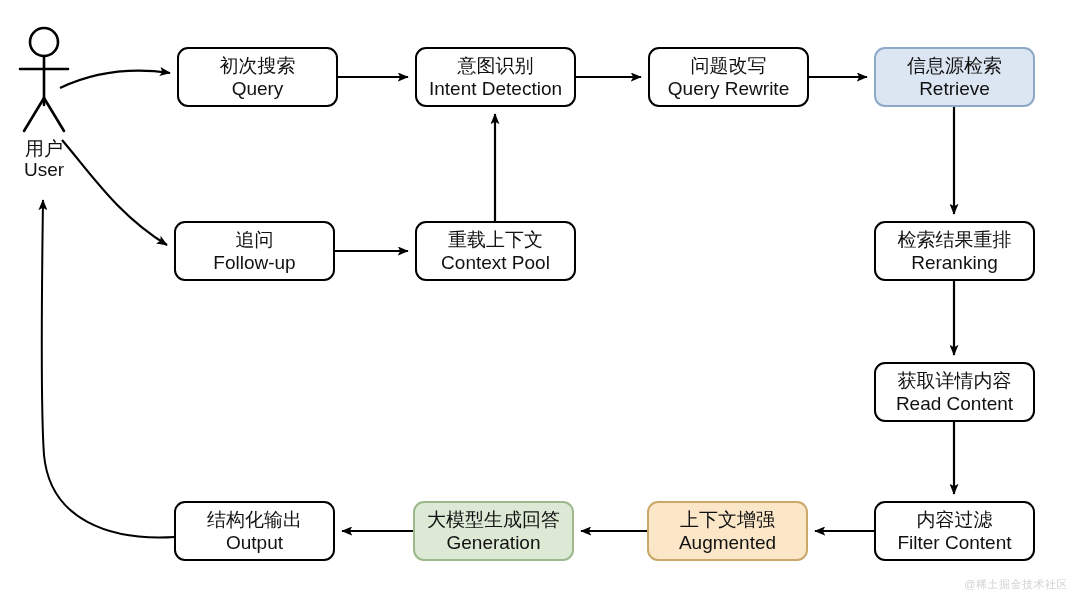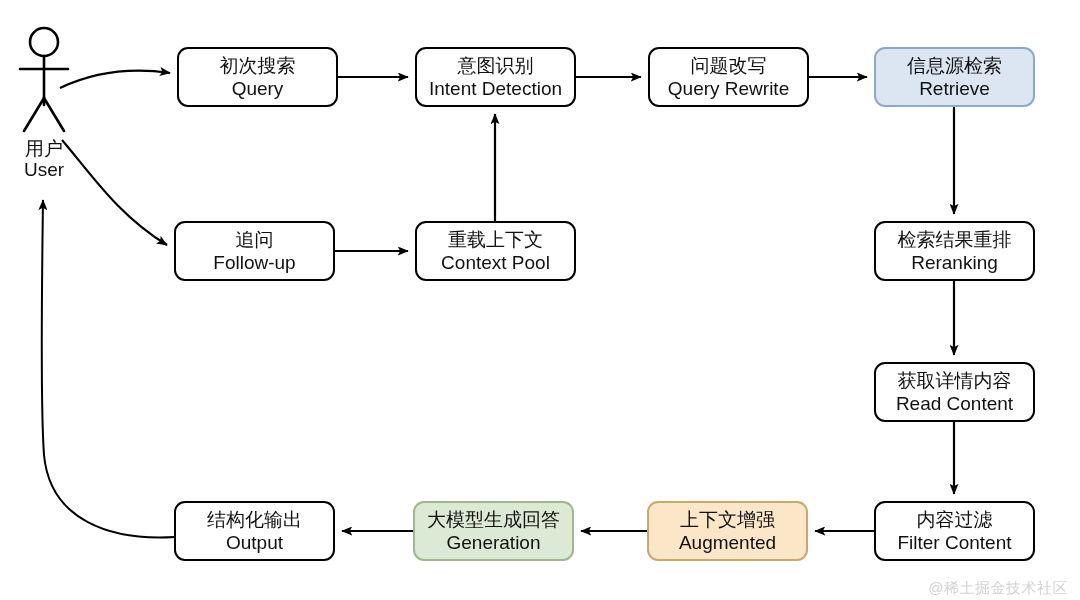--- a/index.html
+++ b/index.html
@@ -64,23 +64,23 @@
   }
   .actor-label {
     font-family: "Liberation Sans", "DejaVu Sans", sans-serif;
     text-anchor: middle;
     fill: #111111;
     font-size: 19px;
   }
   .watermark {
     position: absolute;
     right: 12px;
-    bottom: 2px;
-    font-family: "Liberation Sans", "DejaVu Sans", sans-serif;
-    font-size: 15px;
+    bottom: 8px;
+    font-family: "Liberation Sans", "DejaVu Sans", sans-serif;
+    font-size: 11px;
     color: #d2d2d2;
     letter-spacing: 0.5px;
     user-select: none;
     text-align: center;
   }
 </style>
 </head>
 <body>
 
 <div id="stage">

